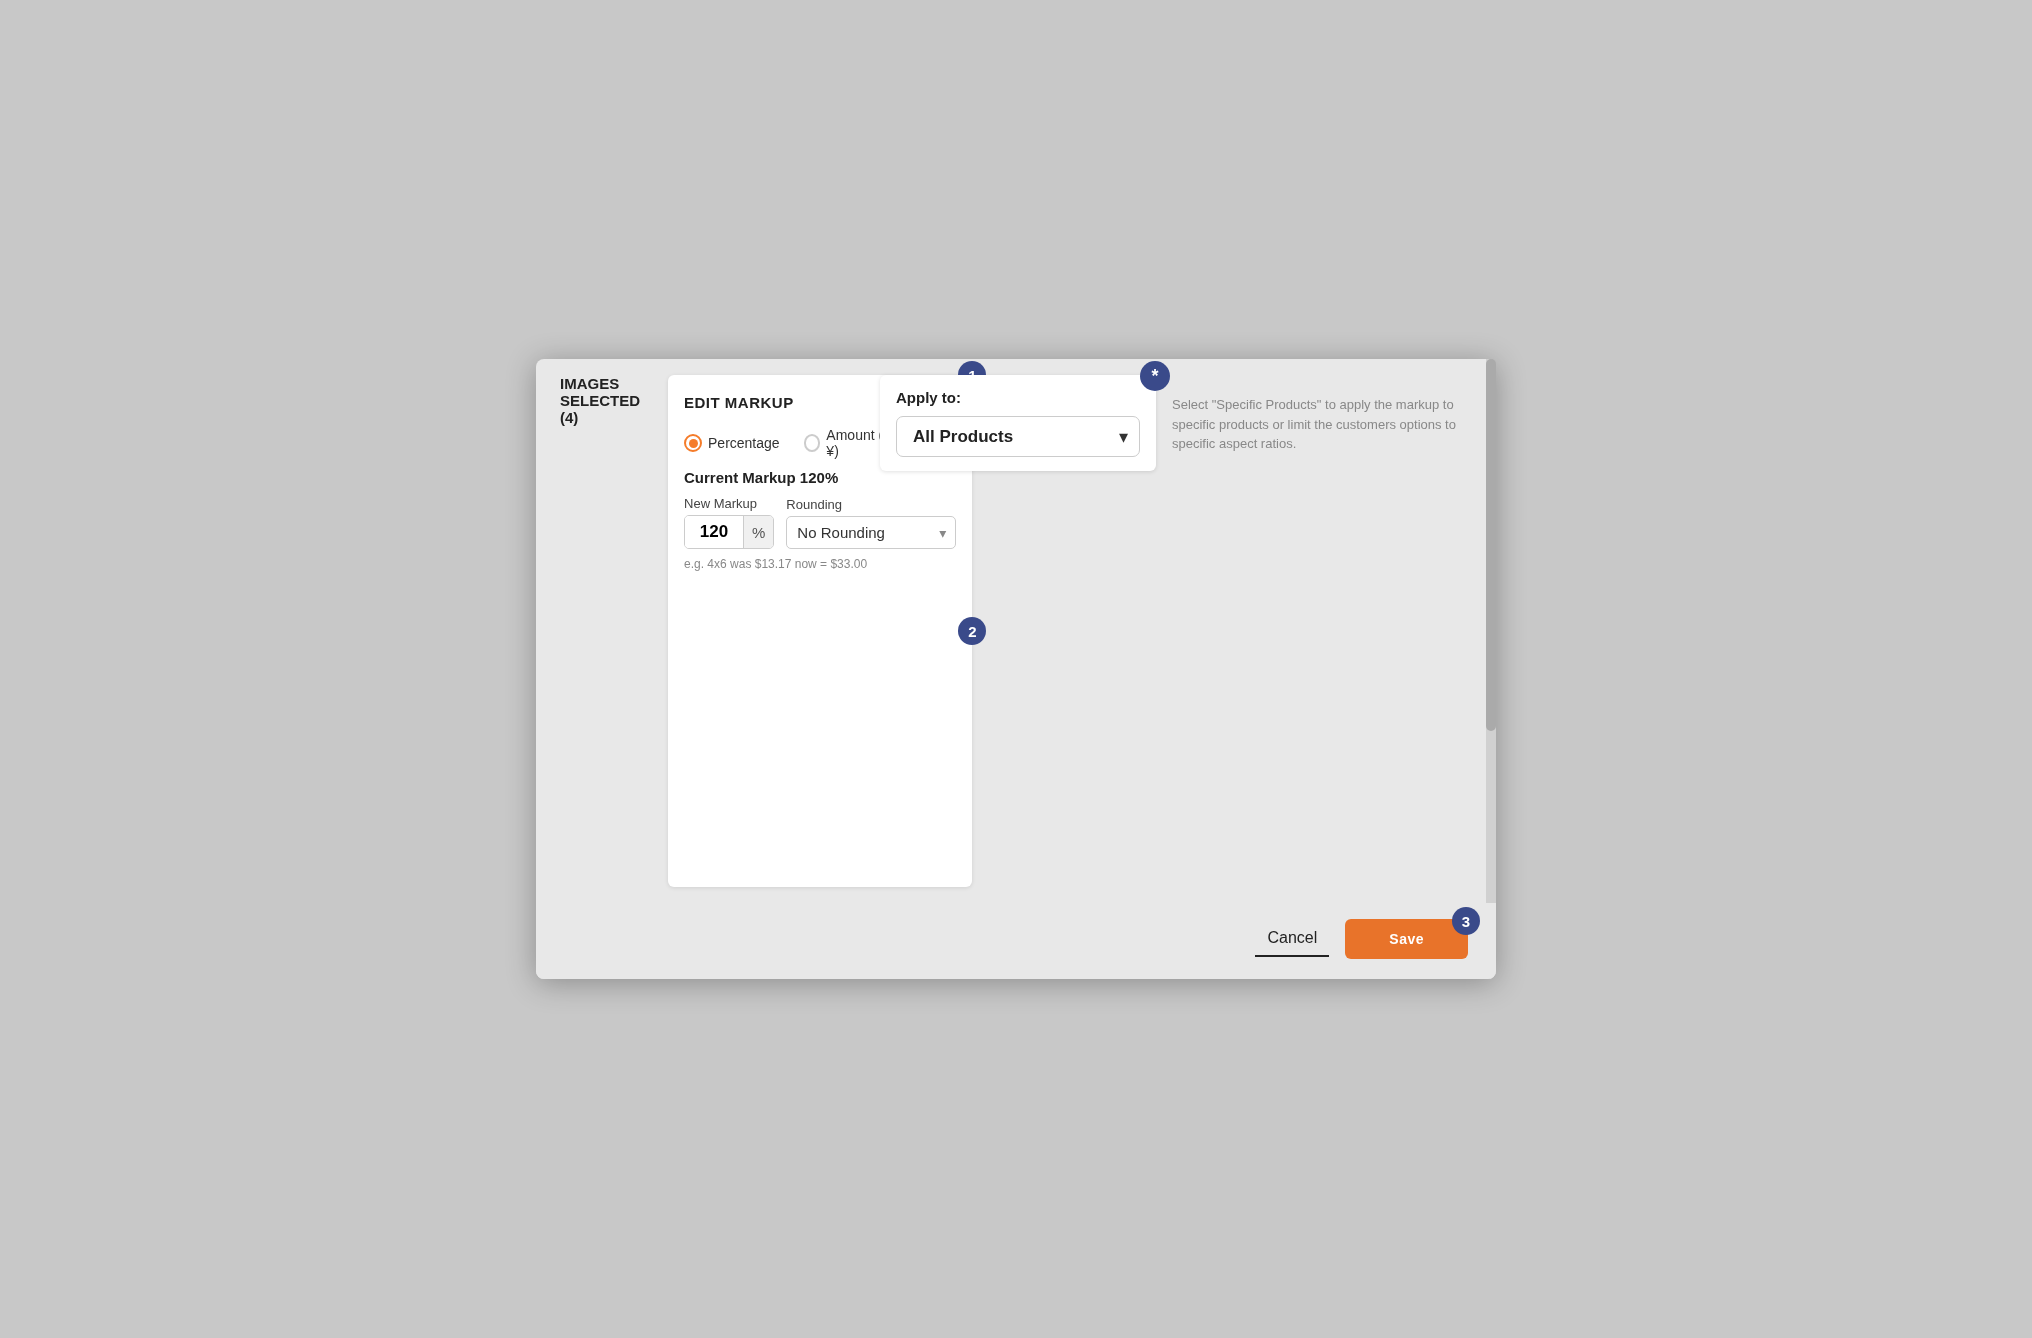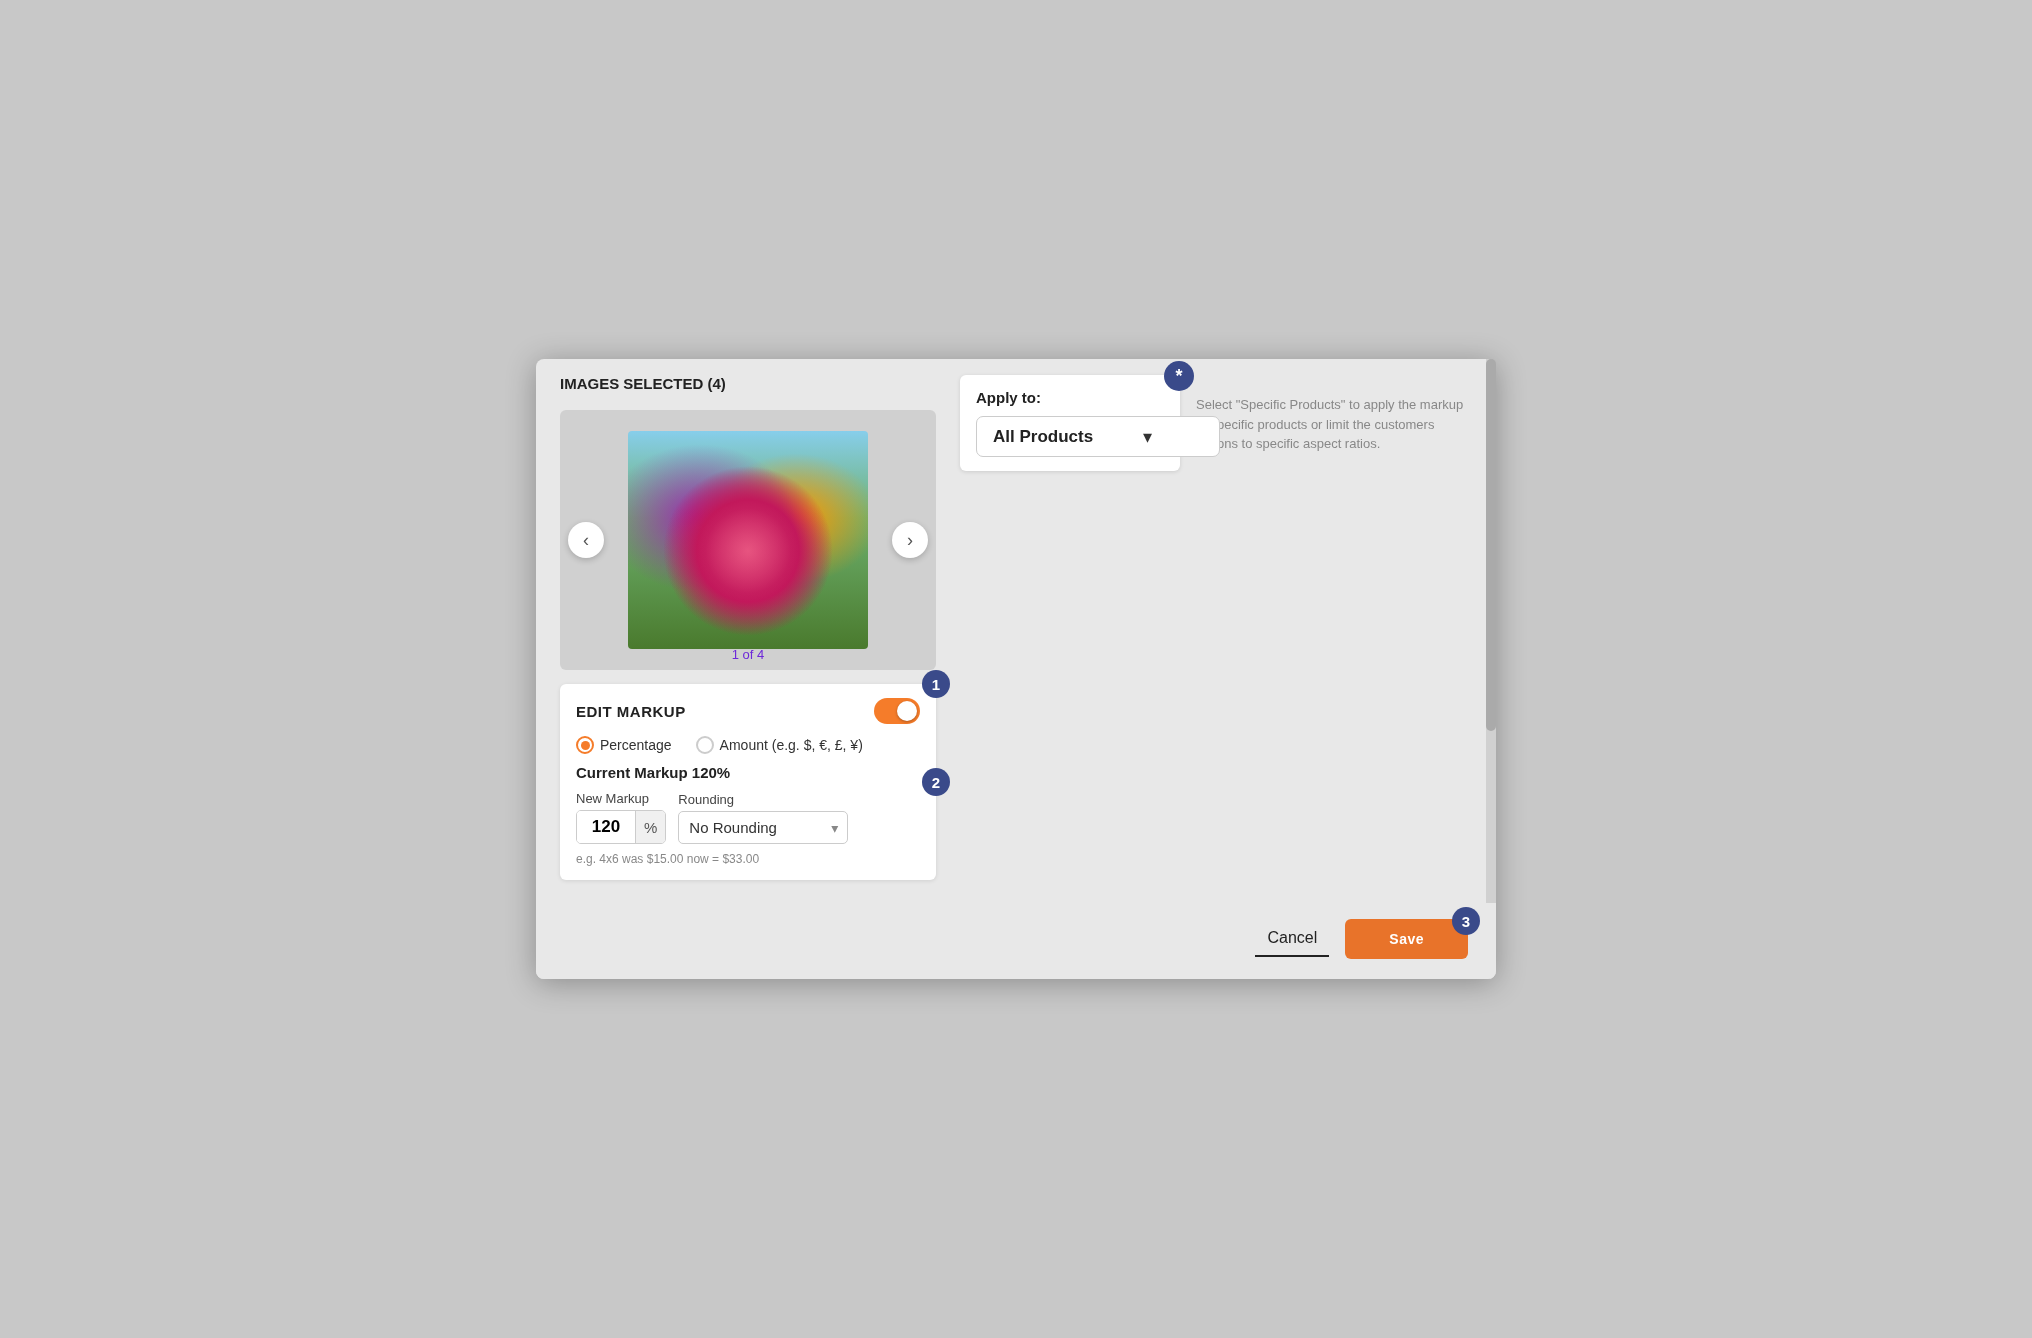--- a/index.html
+++ b/index.html
@@ -46,24 +46,24 @@
     }
     .modal-body {
       flex: 1;
       padding: 16px 24px 16px 24px;
       display: flex;
       gap: 24px;
       position: relative;
     }
     
     .left-col {
-      width: 376px;
+      width: 296px;
       flex-shrink: 0;
       display: flex;
-      flex-direction: column;
+      flex-direction: row;
       gap: 14px;
     }
     .images-selected-label {
       font-size: 15px;
       font-weight: bold;
       color: #222;
       margin-bottom: 4px;
     }
     .image-carousel {
       background: #d0d0d0;
@@ -503,21 +503,21 @@
                 <option>Round to nearest $0.05</option>
                 <option>Round to nearest $0.10</option>
                 <option>Round to nearest $0.25</option>
                 <option>Round to nearest $0.50</option>
                 <option>Round to nearest $1.00</option>
               </select>
             </div>
           </div>
         </div>
 
-        <div class="example-text">e.g. 4x6 was $15.00 now = $33.00</div>
+        <div class="example-text">e.g. 4x6 was $13.17 now = $33.00</div>
       </div>
     </div>
 
     <div class="right-col">
 
       <div class="apply-to-section">
         <div class="apply-to-card" style="position:relative;">
           <div class="star-badge">*</div>
           <div class="apply-to-label">Apply to:</div>
           <div class="apply-to-select-wrapper">

